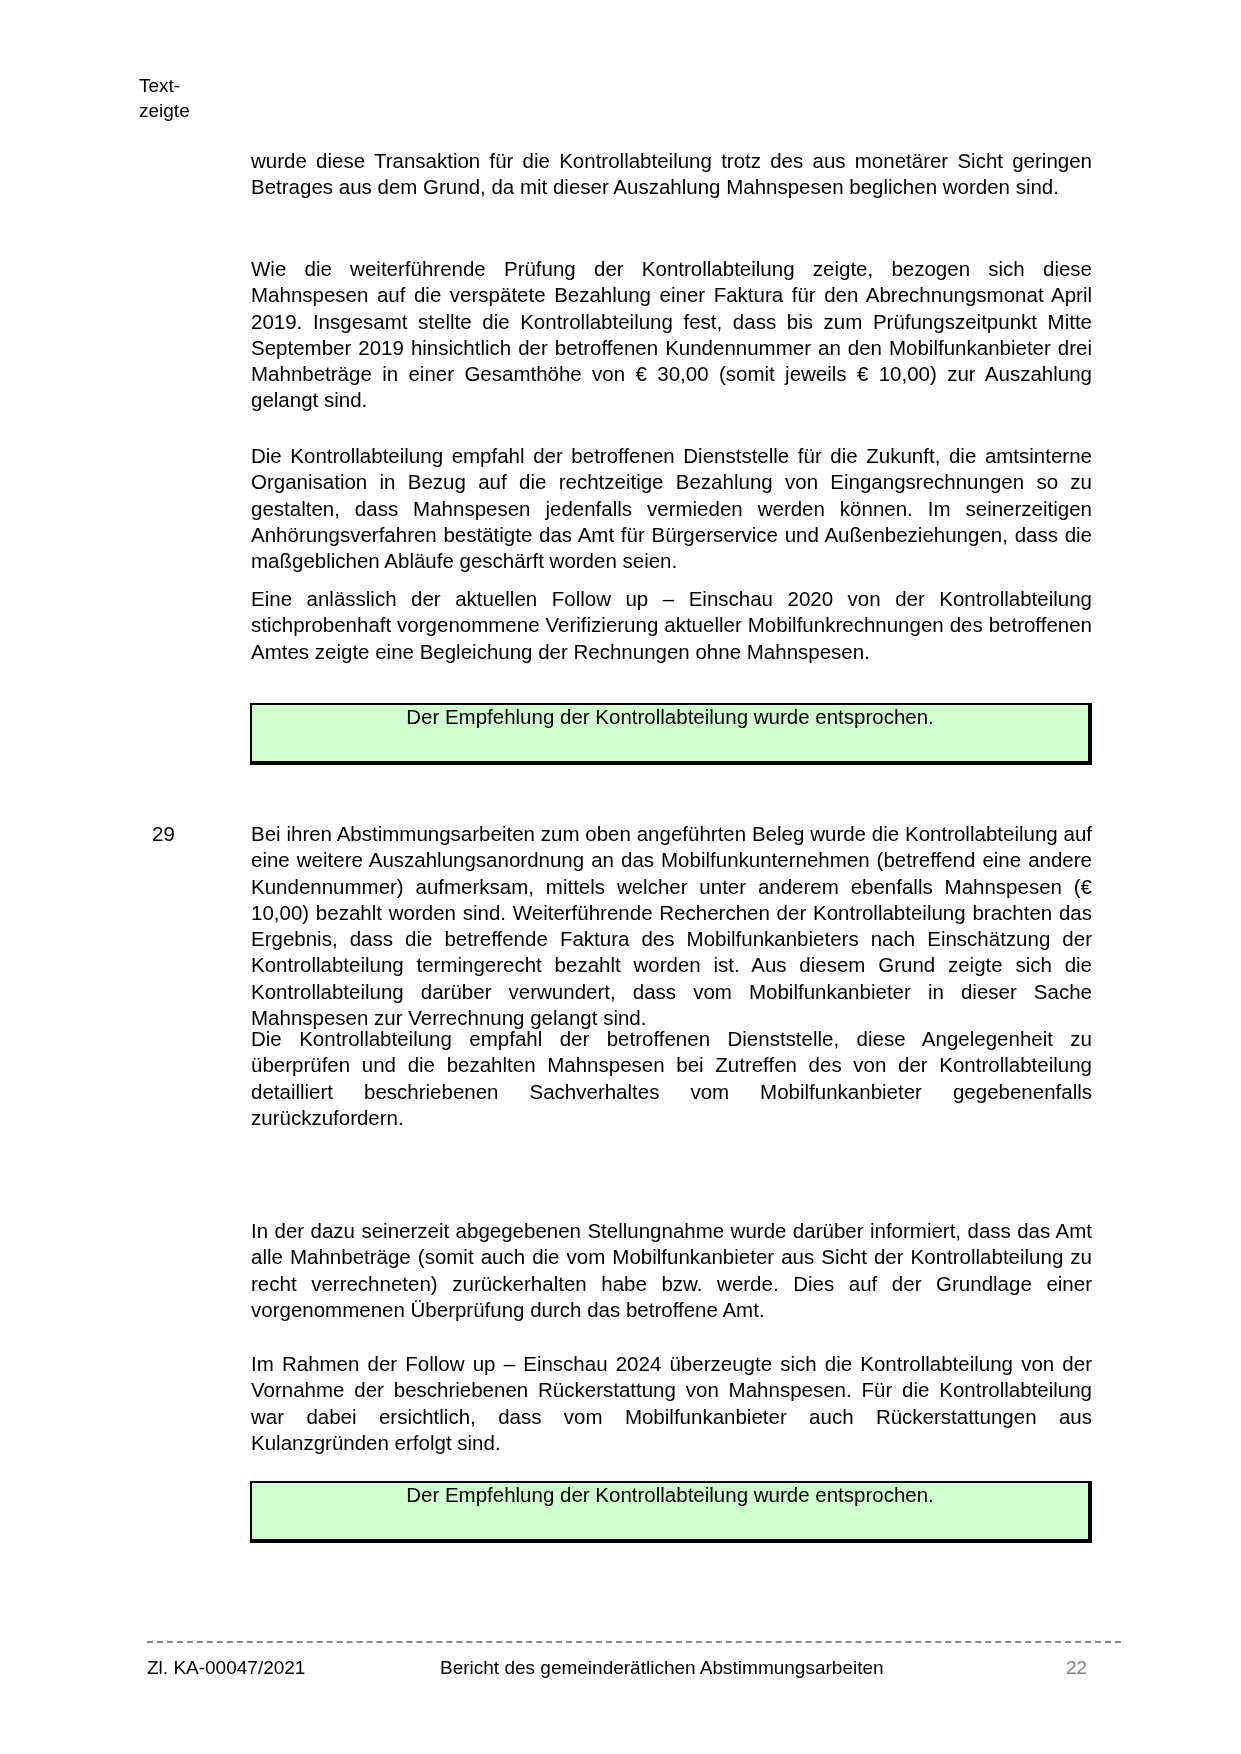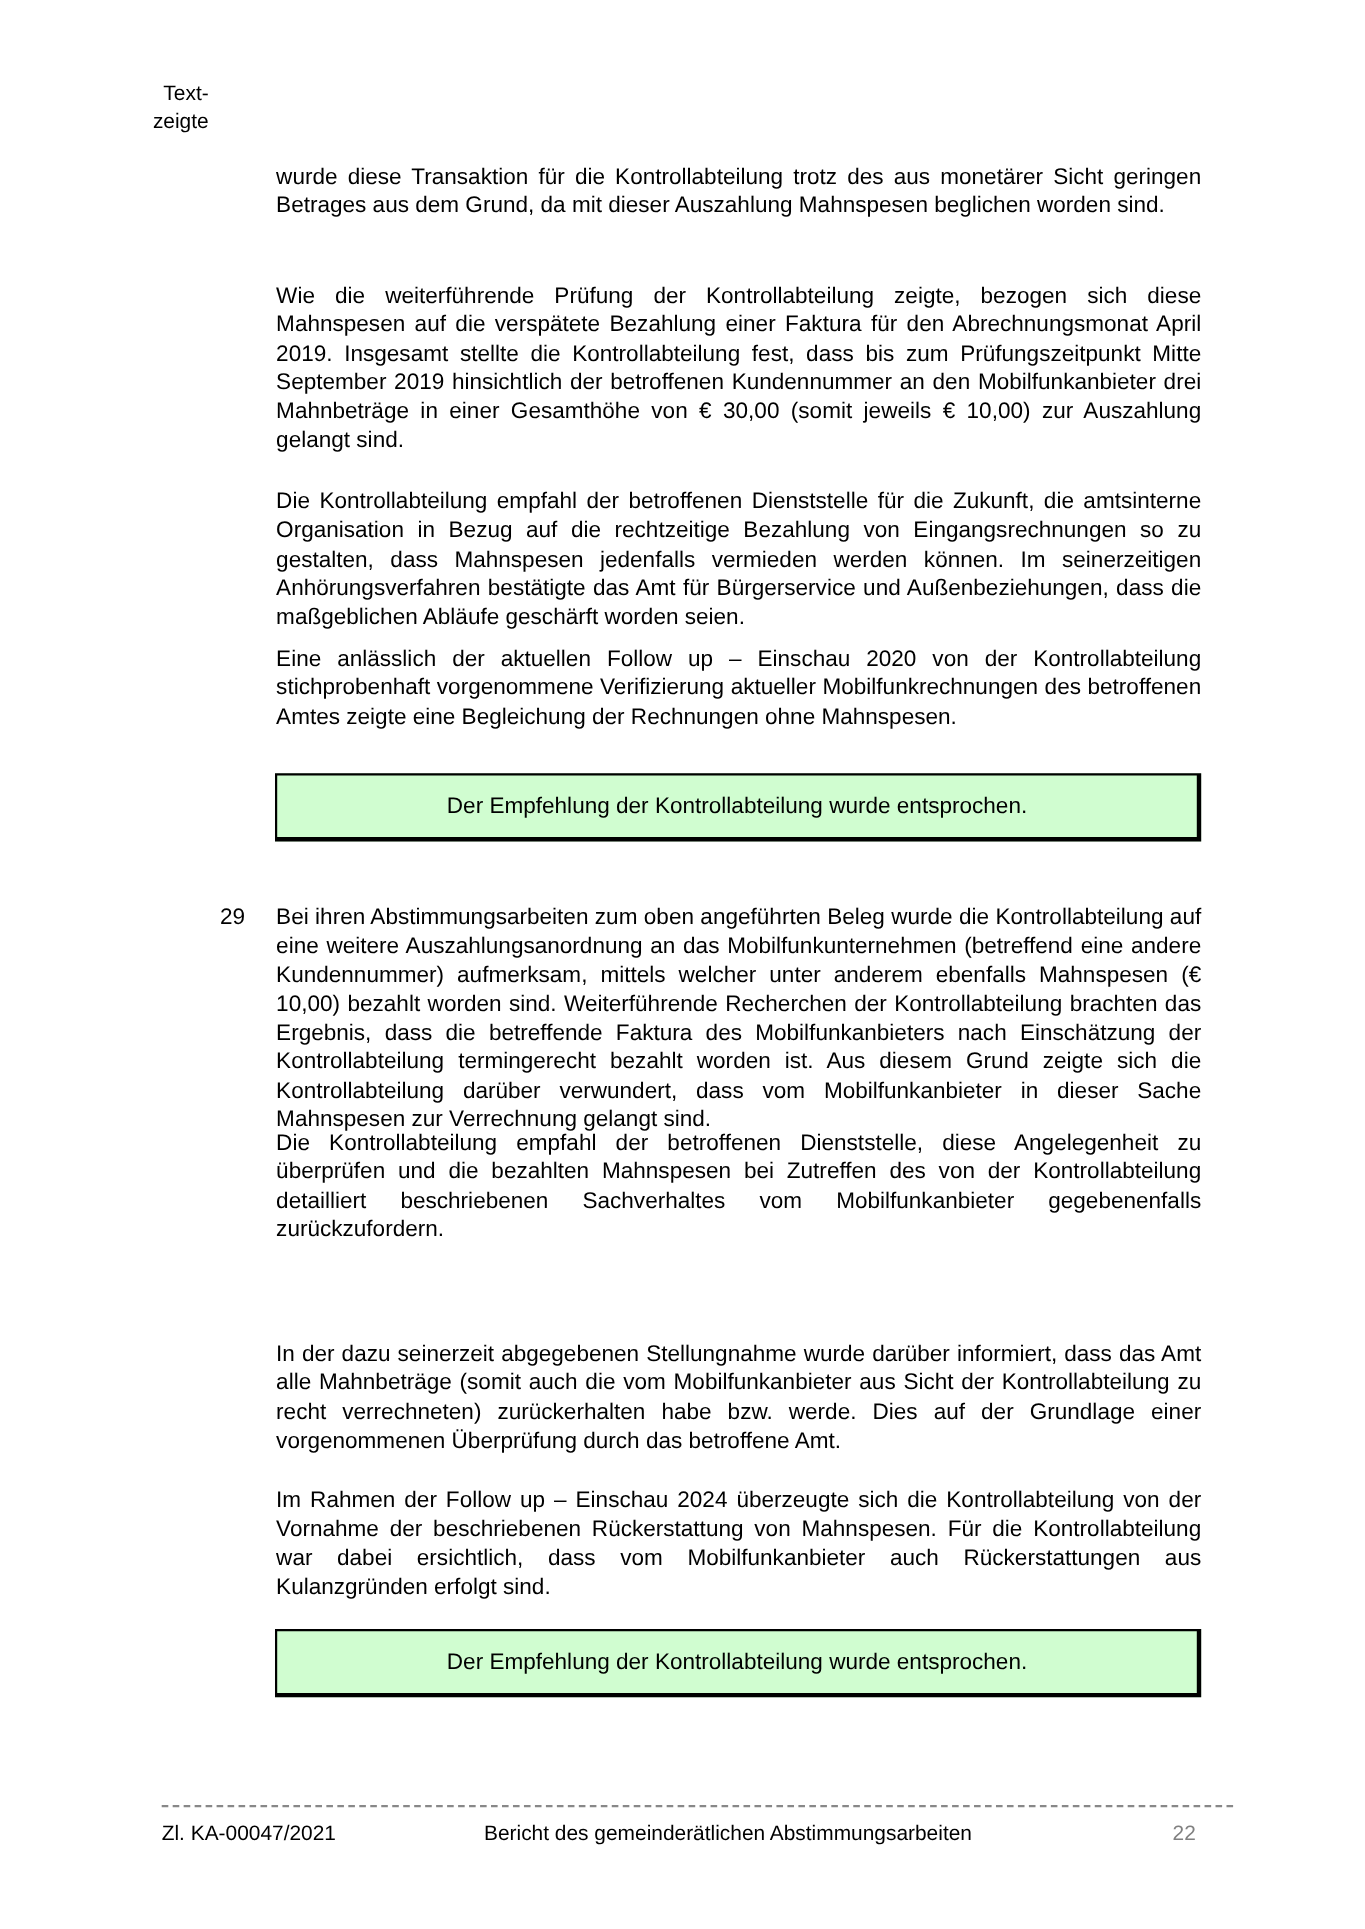--- a/index.html
+++ b/index.html
@@ -1,24 +1,24 @@
 <!DOCTYPE html>
 <html><head>
 <meta charset="utf-8">
 <style>
   html, body { margin: 0; padding: 0; background: #ffffff; }
   body { width: 1241px; height: 1754px; position: relative; overflow: hidden;
          font-family: "Liberation Sans", sans-serif; color: #000; }
-  .margin-label { position: absolute; left: 139px; top: 73px; font-size: 19px; line-height: 25px; text-align: right; }
-  .tz { position: absolute; left: 152px; font-size: 20.5px; line-height: 26.3px; margin-left: 48px; }
+  .margin-label { position: absolute; left: 139px; top: 73px; font-size: 19px; line-height: 25px; }
+  .tz { position: absolute; left: 152px; font-size: 20.5px; line-height: 26.3px; }
   .para { position: absolute; left: 251px; width: 841px; font-size: 20.5px; line-height: 26.3px;
           text-align: justify; hyphens: manual; margin: 0; }
   .box { position: absolute; left: 250px; width: 836px; height: 56px;
          background: #d0fdd0; border: 2px solid #000; border-right-width: 4px; border-bottom-width: 4px;
-         display: flex; align-items: center; justify-content: center; font-size: 20.5px; }
+         display: flex; align-items: flex-start; justify-content: center; font-size: 20.5px; }
   .footer-line { position: absolute; left: 147px; top: 1641px; width: 974px; height: 0;
                  border-top: 2px dashed #888; }
   .footer { position: absolute; top: 1656px; font-size: 19px; line-height: 24px; text-align: right; }
   .f-left { left: 147px; }
   .f-mid { left: 440px; }
   .f-right { left: 1066px; color: #808080; }
 </style>
 </head>
 <body>
 

